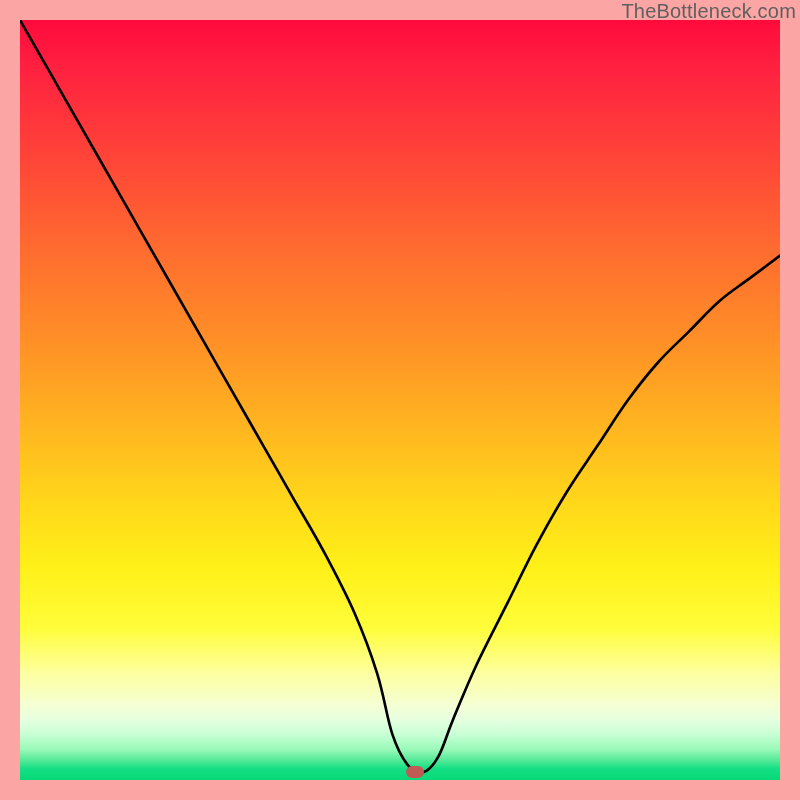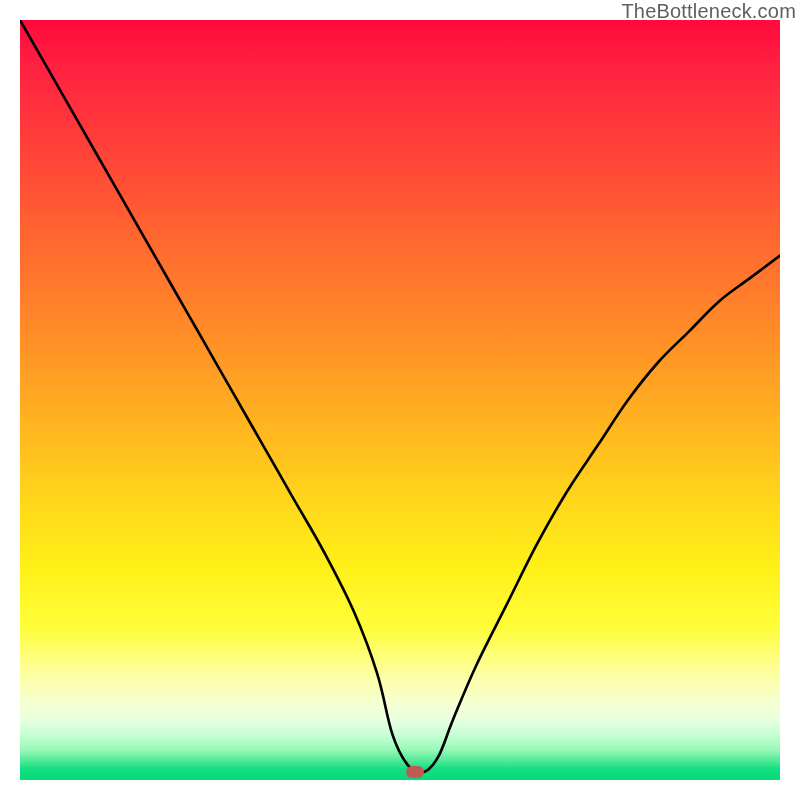--- a/index.html
+++ b/index.html
@@ -8,21 +8,21 @@
     width: 800px;
     height: 800px;
     overflow: hidden;
     background: #000;
     font-family: Arial, Helvetica, sans-serif;
   }
   .stage {
     position: relative;
     width: 800px;
     height: 800px;
-    background: #ffffff;
+    background: #fca5a5;
   }
   .plot-frame {
     position: absolute;
     left: 20px;
     top: 20px;
     width: 760px;
     height: 760px;
   }
   .plot-bg {
     position: absolute;

